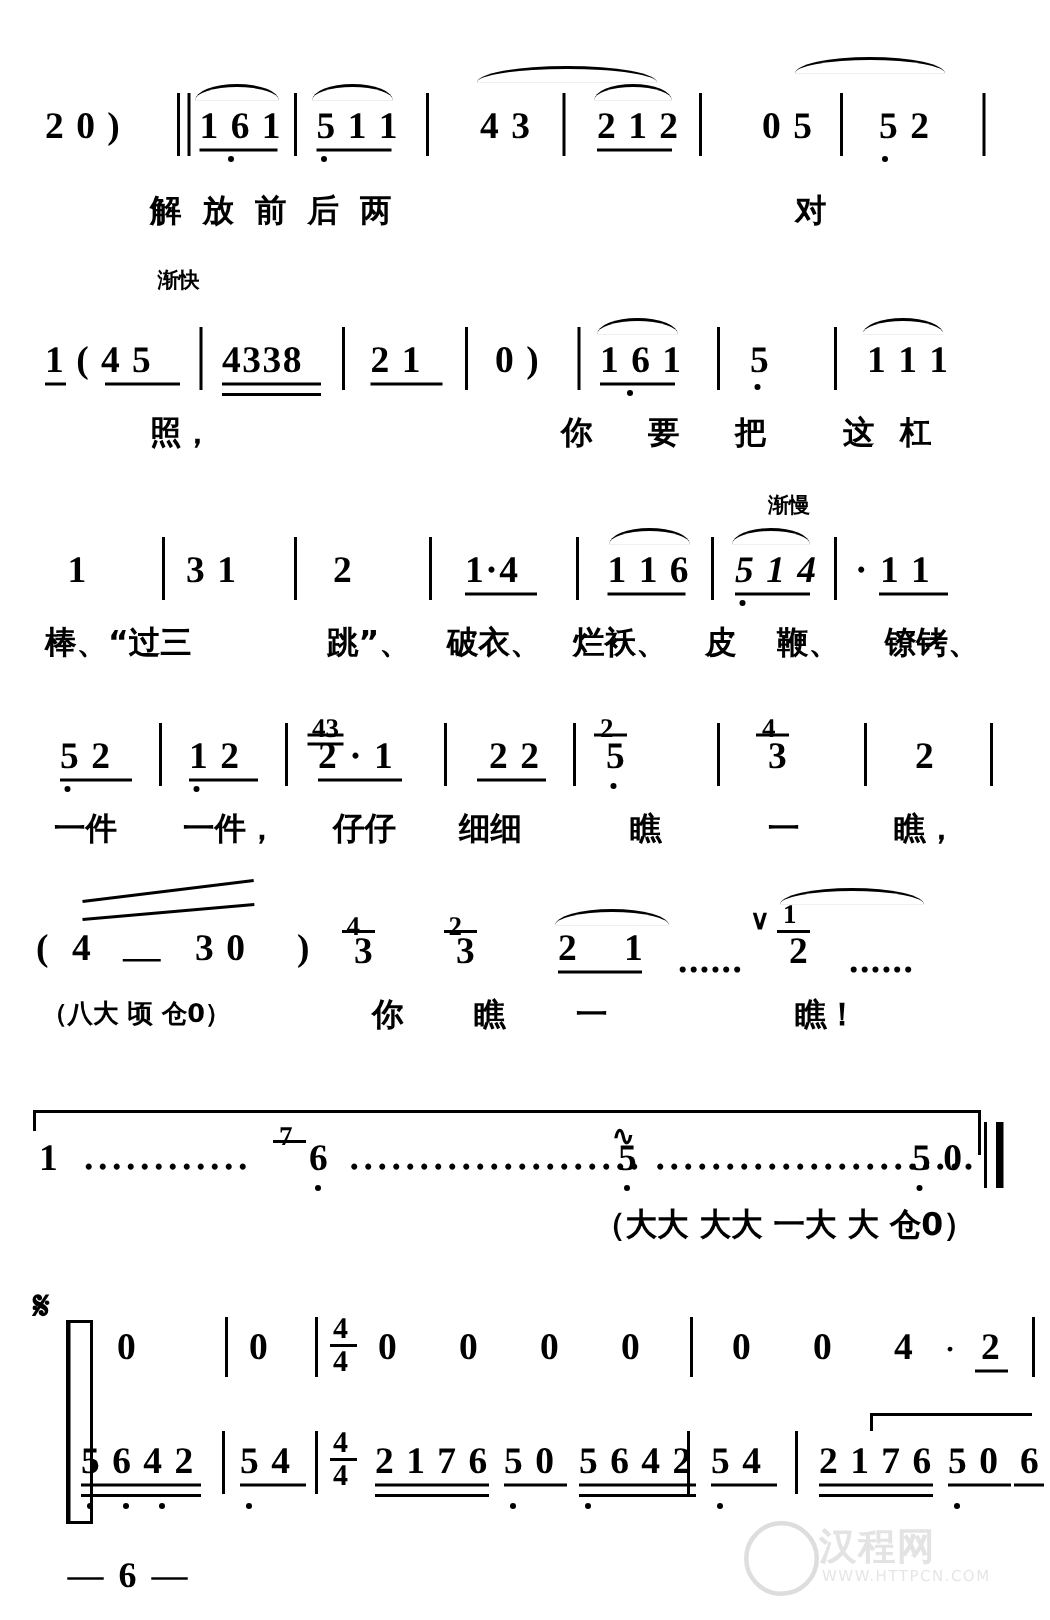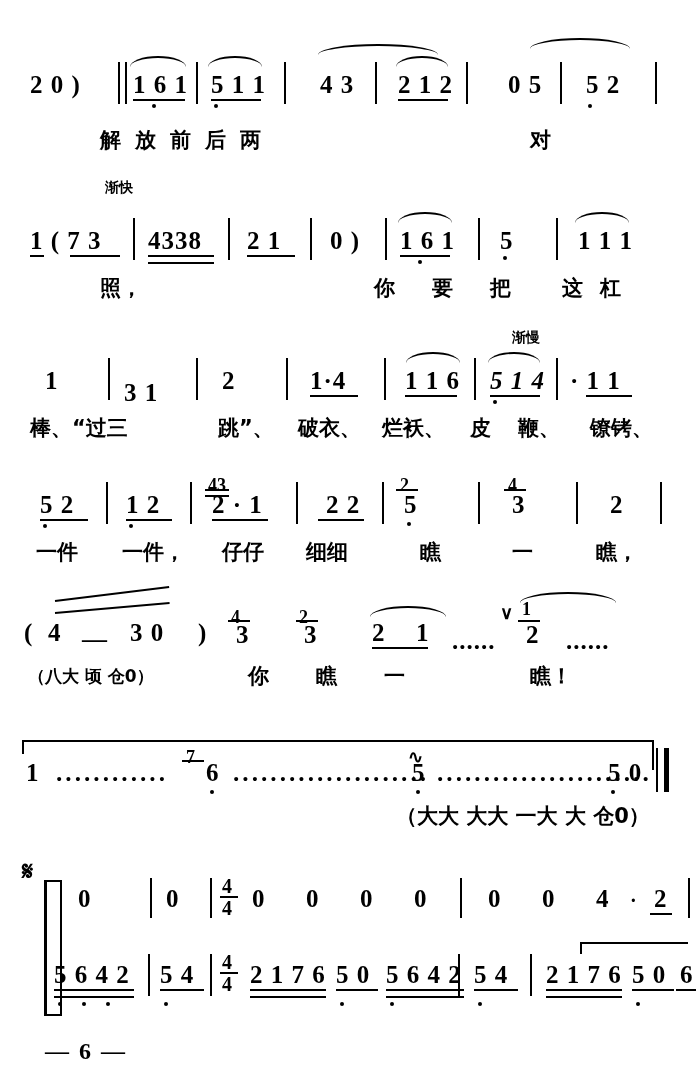--- a/index.html
+++ b/index.html
@@ -175,21 +175,21 @@
     <div class="t lyric" style="left:100px; top:130px; letter-spacing:14px;">解放前后两</div>
     <div class="t lyric" style="left:530px; top:130px;">对</div>
   </div>
 
   <div>
     <div class="t tempo" style="left:105px; top:180px;">渐快</div>
 
     <div class="slur" style="left:398px; top:212px; width:54px;"></div>
     <div class="slur" style="left:575px; top:212px; width:54px;"></div>
 
-    <div class="t num" style="left:30px; top:228px;">1 ( 7 3</div>
+    <div class="t num" style="left:30px; top:228px;">1 ( 4 5</div>
     <div class="t num" style="left:148px; top:228px;">4338</div>
     <div class="t num" style="left:247px; top:228px;">2 1</div>
     <div class="t num" style="left:330px; top:228px;">0 )</div>
     <div class="t num" style="left:400px; top:228px;">1 6 1</div>
     <div class="t num" style="left:500px; top:228px;">5</div>
     <div class="t num" style="left:578px; top:228px;">1 1 1</div>
 
     <div class="hline" style="left:30px; top:255px; width:14px;"></div>
     <div class="hline" style="left:70px; top:255px; width:50px;"></div>
     <div class="hline" style="left:148px; top:255px; width:66px;"></div>
@@ -214,21 +214,21 @@
     <div class="t lyric" style="left:600px; top:278px;">杠</div>
   </div>
 
   <div>
     <div class="t tempo" style="left:512px; top:330px;">渐慢</div>
 
     <div class="slur" style="left:406px; top:352px; width:54px;"></div>
     <div class="slur" style="left:488px; top:352px; width:52px;"></div>
 
     <div class="t num" style="left:45px; top:368px;">1</div>
-    <div class="t num" style="left:124px; top:368px;margin-top:12px;">3 1</div>
+    <div class="t num" style="left:124px; top:368px;">3 1</div>
     <div class="t num" style="left:222px; top:368px;">2</div>
     <div class="t num" style="left:310px; top:368px;">1·4</div>
     <div class="t num" style="left:405px; top:368px;">1 1 6</div>
     <div class="t num" style="left:490px; top:368px;font-style:italic;">5 1 4</div>
     <div class="t num" style="left:570px; top:368px;">· 1 1</div>
 
     <div class="hline" style="left:310px; top:395px; width:48px;"></div>
     <div class="hline" style="left:405px; top:395px; width:52px;"></div>
     <div class="hline" style="left:490px; top:395px; width:50px;"></div>
     <div class="hline" style="left:586px; top:395px; width:46px;"></div>
@@ -431,14 +431,19 @@
     <div class="hline" style="left:676px; top:989px; width:20px;"></div>
 
     <div class="bar" style="left:148px; top:954px; height:42px;"></div>
     <div class="bar" style="left:210px; top:954px; height:42px;"></div>
     <div class="bar" style="left:458px; top:954px; height:42px;"></div>
     <div class="bar" style="left:530px; top:954px; height:42px;"></div>
   </div>
 
   <div class="footer-page">— 6 —</div>
 
+  <div class="watermark">
+    <div class="wm-circle"></div>
+    <div class="wm-text">汉程网</div>
+    <div class="wm-sub">WWW.HTTPCN.COM</div>
+  </div>
 
 </div>
 
 </body></html>

